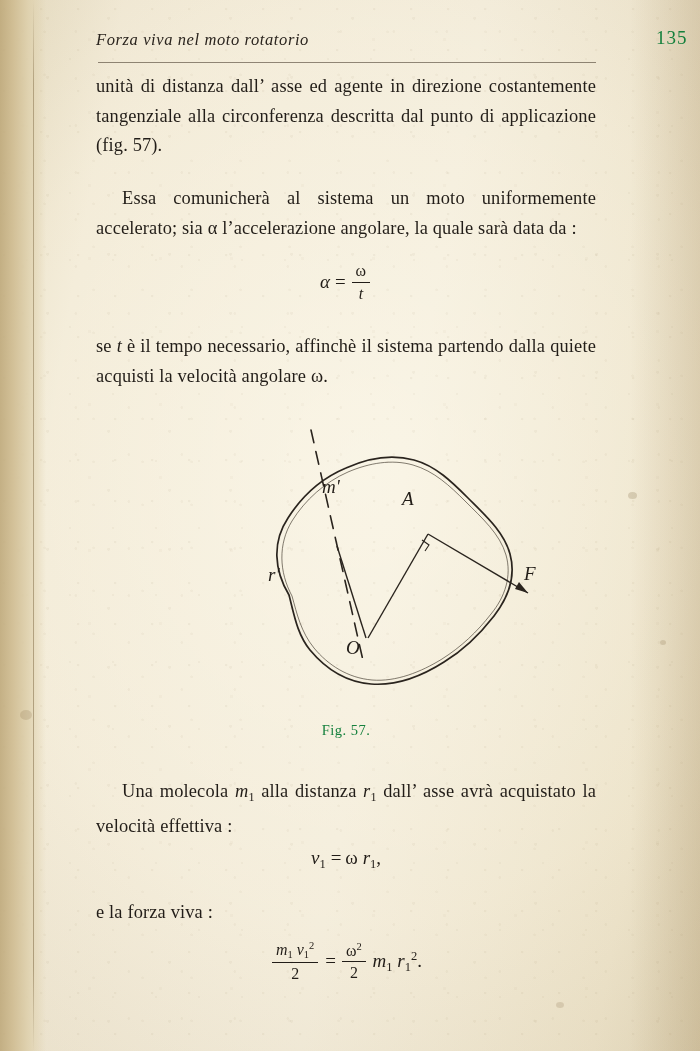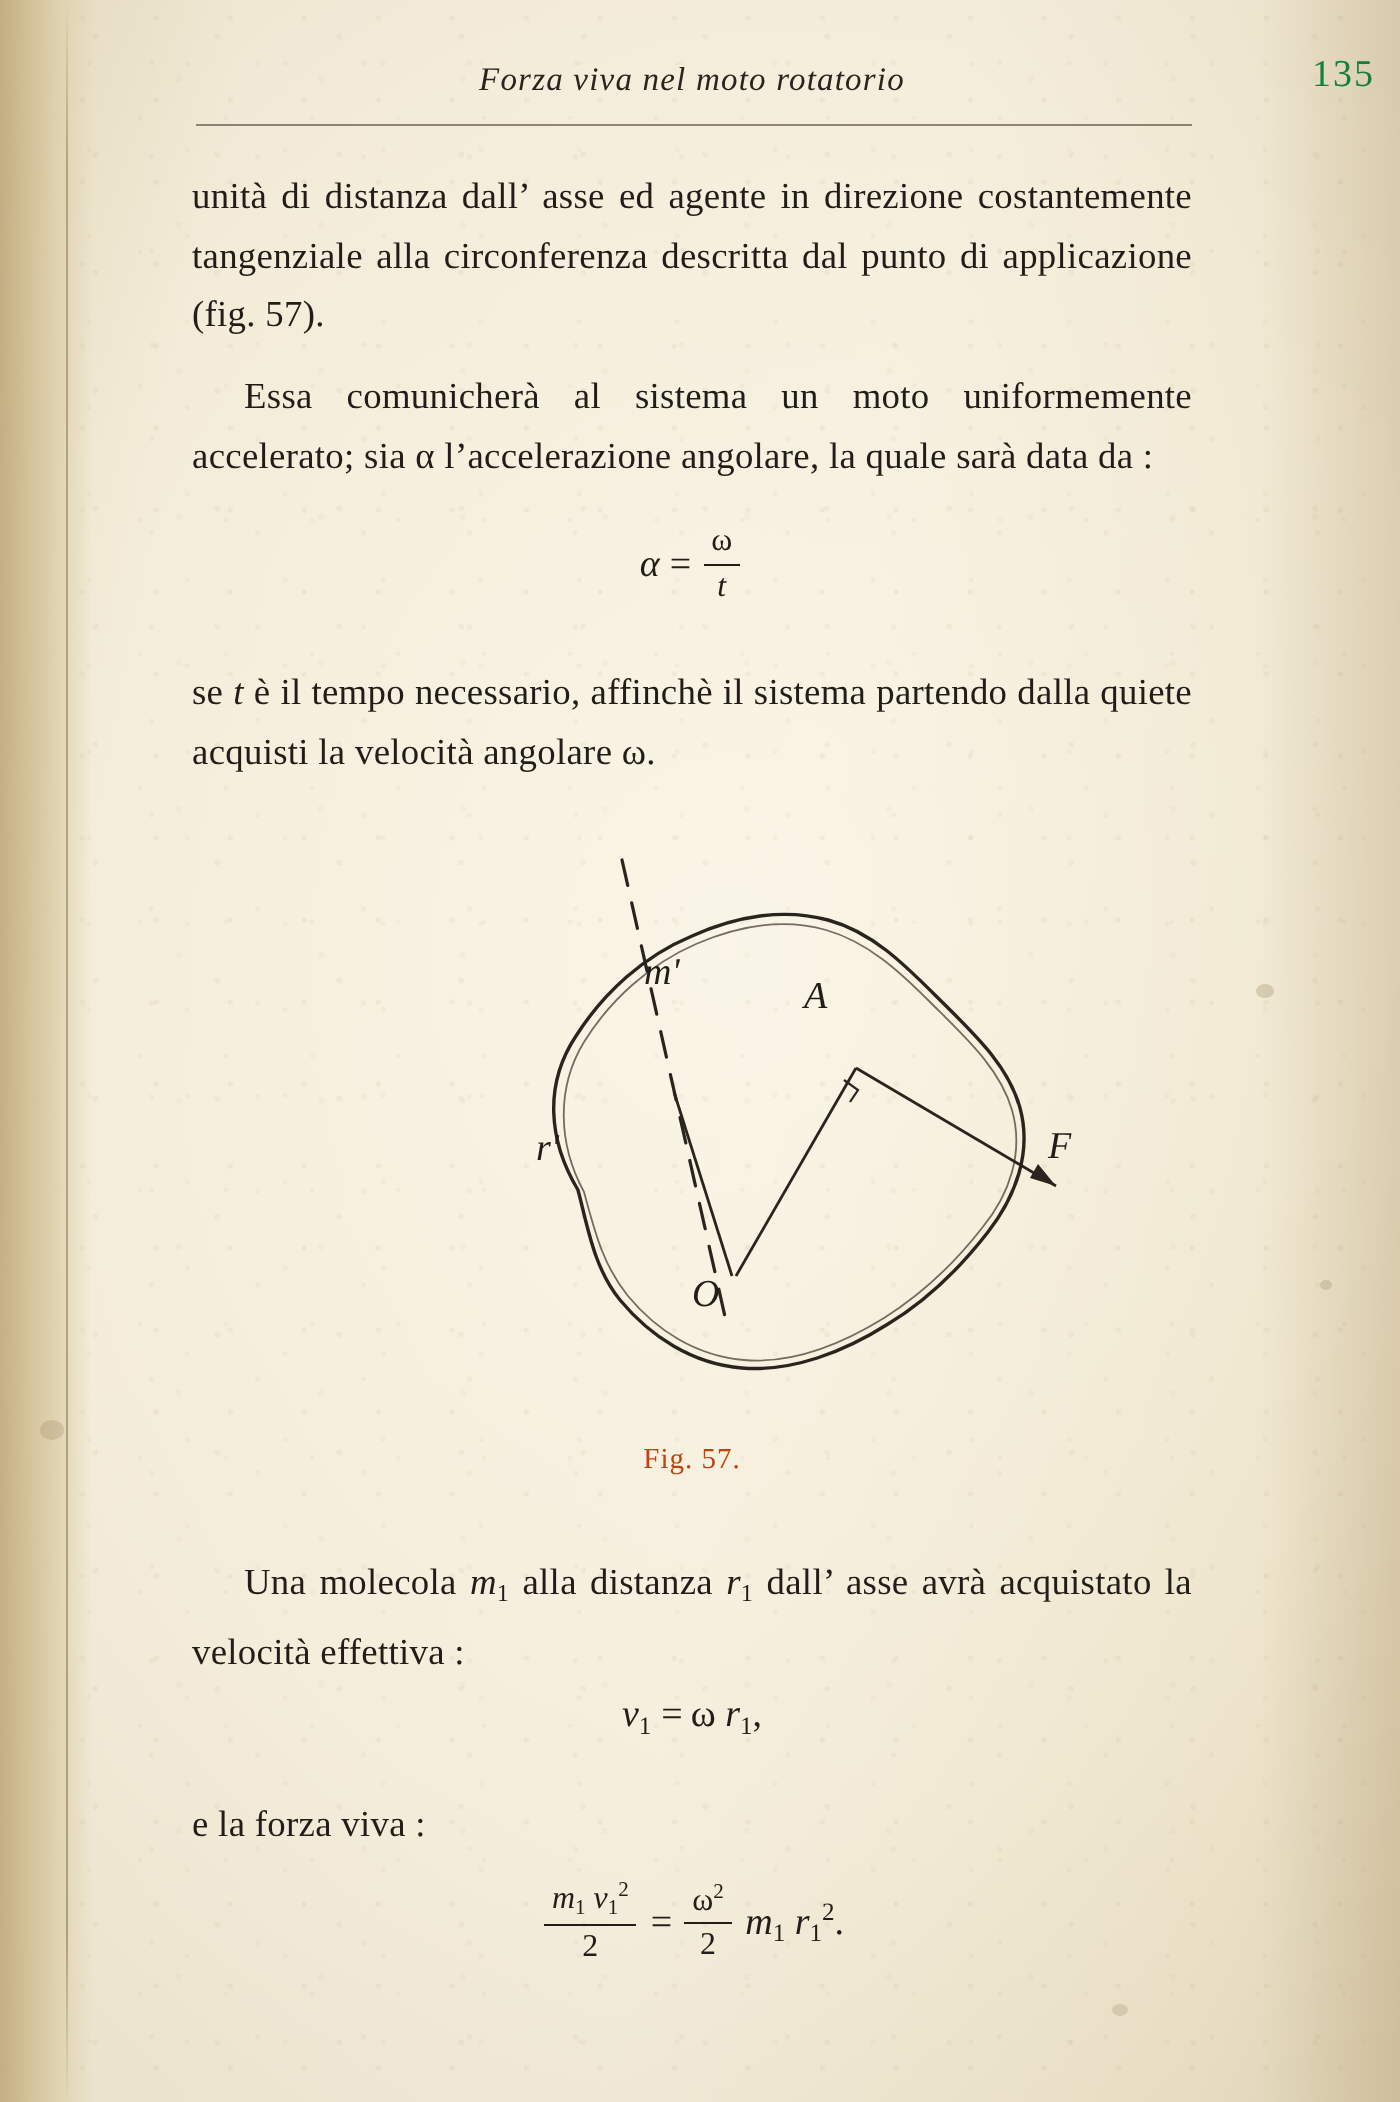--- a/index.html
+++ b/index.html
@@ -73,21 +73,20 @@
     width: 500px;
     height: 1051px;
   }
 
   
   .runhead {
     position: absolute;
     top: 30px;
     left: 0;
     width: 500px;
-    text-align: center;
     font-style: italic;
     font-size: 16.5px;
     letter-spacing: 0.6px;
     color: #2a241e;
   }
   .folio {
     position: absolute;
     top: 27px;
     left: 560px;
     font-size: 19px;
@@ -159,21 +158,21 @@
     height: 345px;
   }
   .figcap {
     position: absolute;
     top: 722px;
     left: 0;
     width: 500px;
     text-align: center;
     font-size: 14.5px;
     letter-spacing: 0.5px;
-    color: #c2410c;
+    color: #15803d;
   }
   .figlabel {
     position: absolute;
     font-style: italic;
     font-size: 19px;
     color: #221d18;
   }
 </style>
 </head>
 <body>
@@ -187,21 +186,21 @@
 <div class="spot" style="left:660px;top:640px;width:6px;height:5px;background:rgba(120,96,56,0.20);"></div>
 <div class="spot" style="left:20px;top:710px;width:12px;height:10px;background:rgba(120,96,56,0.18);"></div>
 <div class="spot" style="left:556px;top:1002px;width:8px;height:6px;background:rgba(120,96,56,0.18);"></div>
 
 <div class="content">
 
   <div class="runhead">Forza viva nel moto rotatorio</div>
   <div class="folio">135</div>
   <div class="rule"></div>
 
-  <div class="para" style="top:84px;">unità di distanza dall’ asse ed agente in direzione costantemente tangenziale alla circonferenza descritta dal punto di applicazione (fig. 57).</div>
+  <div class="para" style="top:72px;">unità di distanza dall’ asse ed agente in direzione costantemente tangenziale alla circonferenza descritta dal punto di applicazione (fig. 57).</div>
 
   <div class="para indent" style="top:172px;margin-top:12px;">Essa comunicherà al sistema un moto uniformemente accelerato; sia α l’accelerazione angolare, la quale sarà data da :</div>
 
   <div class="formula" style="top:262px;">
     <span class="mi">α</span><span class="eq">=</span><span class="frac"><span class="num">ω</span><span class="den mi">t</span></span>
   </div>
 
   <div class="para" style="top:332px;">
     <span>se </span><i>t</i><span> è il tempo necessario, affinchè il sistema partendo dalla quiete acquisti la velocità angolare ω.</span>
   </div>

